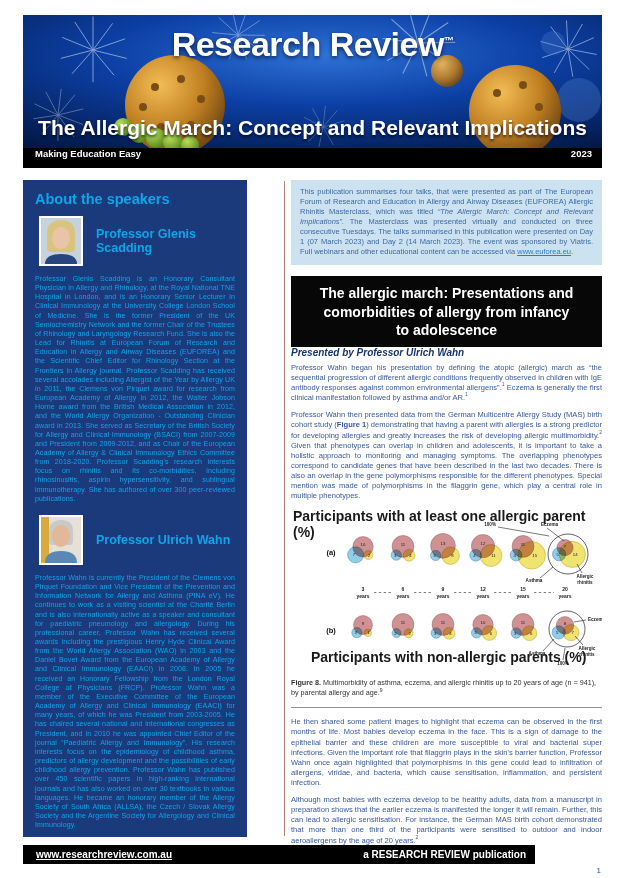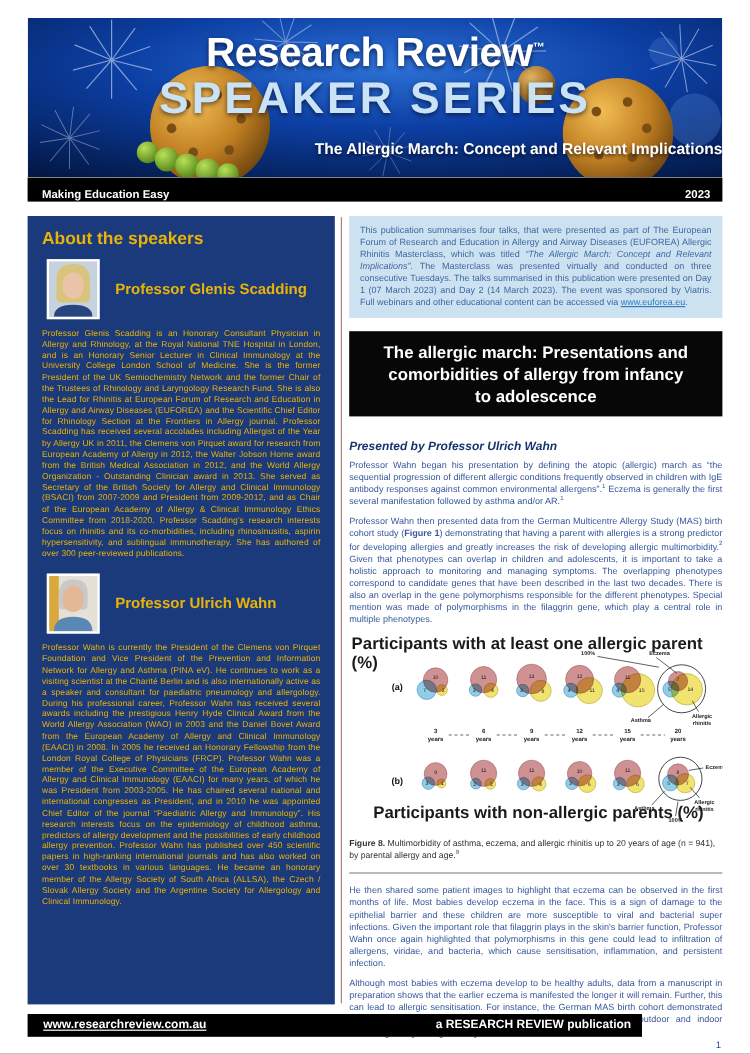--- a/index.html
+++ b/index.html
@@ -7,46 +7,46 @@
   body { font-family:"Liberation Sans", sans-serif; }
   #page { position:relative; width:625px; height:878px; background:#ffffff; margin:0 auto; overflow:hidden; }
 
   
   .banner { position:absolute; left:23px; top:15px; width:579px; height:133px; overflow:hidden; }
   .banner svg.art { position:absolute; inset:0; }
   .banner-text { position:absolute; inset:0; text-align:center; color:#fff;padding-left:32px; }
   .brand { position:absolute; top:10px; left:0; right:0; font-size:34px; font-weight:bold; letter-spacing:-0.5px; text-shadow:0 2px 4px rgba(0,0,20,.65); }
   .brand sup { font-size:10px; font-weight:bold; vertical-align:super; }
   .series { position:absolute; top:46px; left:0; right:0; font-size:37px; font-weight:600; letter-spacing:2.5px; color:#c9e2f6; text-shadow:0 2px 4px rgba(0,0,20,.6); }
-  .bannersub { position:absolute; top:101px; left:0; right:0; font-size:13px; font-weight:bold; color:#fff; text-shadow:0 2px 3px rgba(0,0,20,.7);text-align:right; }
+  .bannersub { position:absolute; top:101px; left:0; right:0; font-size:21px; font-weight:bold; color:#fff; text-shadow:0 2px 3px rgba(0,0,20,.7); }
 
   
   .strip { position:absolute; left:23px; top:148px; width:579px; height:20px; background:#000; color:#fff;
-           display:flex; justify-content:space-between; align-items:flex-end; padding:0 10px 0 12px; }
+           display:flex; justify-content:space-between; align-items:flex-start; padding:0 10px 0 12px; }
   .strip span { font-size:9.5px; font-weight:bold; }
 
   
-  .sidebar { position:absolute; left:23px; top:180px; width:256px; height:657px; background:#1a3a7c; color:#eab308;
+  .sidebar { position:absolute; left:23px; top:180px; width:224px; height:657px; background:#1a3a7c; color:#0ea5e9;
              padding:10px 12px; overflow:hidden; }
   .about-heading { font-size:14.5px; font-weight:bold; margin:1px 0 9px; }
   .speaker-row { display:flex; align-items:center; gap:13px; margin:7px 4px 8px; }
   .photo { width:44px; height:50px; border:2px solid #fff; flex:0 0 auto; background:#b9c6d2; }
   .photo svg { display:block; width:100%; height:100%; }
   .speaker-name { font-size:12.5px; font-weight:bold; }
   .bio { font-size:7.05px; line-height:1.3; text-align:justify; letter-spacing:.1px; }
 
   .vrule { position:absolute; left:284px; top:181px; width:1px; height:655px; background:#ab837c; }
 
   
   .maincol { position:absolute; left:291px; top:180px; width:311px; }
   .introbox { background:#cde2f1; color:#3e68a2; font-size:7.5px; line-height:1.34; text-align:justify; padding:7px 9px 8px; }
   .introbox em { font-style:italic; }
   a.inline-link { color:#2e7cc2; text-decoration:underline; cursor:pointer; }
   .section-title { background:#070707; color:#fff; text-align:center; font-weight:bold; font-size:14px; line-height:1.3; padding:8px 26px; margin-top:11px; }
-  .presented { color:#16356f; font-weight:bold; font-style:italic; font-size:10px; margin:20px 0 5px; }
+  .presented { color:#16356f; font-weight:bold; font-style:italic; font-size:10px; margin:0 0 5px; }
   .para { color:#37589c; font-size:7.55px; line-height:1.34; text-align:justify; margin:0 0 7px; }
   .para strong { font-weight:bold; }
   sup { font-size:5px; vertical-align:super; line-height:0; }
 
   
   .figure-wrap { position:relative; height:168px; margin-top:2px; }
   .fig-heading { position:absolute; left:2px; font-size:14px; font-weight:bold; color:#1a1a1a; }
   .fig-heading.a { top:0; }
   .fig-heading.b { top:141px;margin-left:18px; }
   .figure-wrap svg.venn { position:absolute; left:0; top:9px; isolation:isolate; }
@@ -123,21 +123,20 @@
       <g>
         <circle cx="100" cy="112" r="9" fill="url(#catG)"></circle>
           <circle cx="116" cy="118" r="10" fill="url(#catG)"></circle>
         <circle cx="133" cy="123" r="10" fill="url(#catG)"></circle>
           <circle cx="150" cy="127" r="10" fill="url(#catG)"></circle>
         <circle cx="167" cy="130" r="9" fill="url(#catG)"></circle>
       </g>
     </svg>
     <div class="banner-text">
       <div class="brand"><span>Research Review</span><sup>™</sup></div>
-      <div class="series">SPEAKER SERIES</div>
       <div class="bannersub">The Allergic March: Concept and Relevant Implications</div>
     </div>
   </div>
 
   <div class="strip">
     <span>Making Education Easy</span>
     <span>2023</span>
   </div>
 
   <div class="sidebar">
@@ -174,21 +173,21 @@
   <div class="vrule"></div>
 
   <div class="maincol">
 
     <div class="introbox"><span>This publication summarises four talks, that were presented as part of The European Forum of Research and Education in Allergy and Airway Diseases (EUFOREA) Allergic Rhinitis Masterclass, which was titled </span><em>“The Allergic March: Concept and Relevant Implications”.</em><span> The Masterclass was presented virtually and conducted on three consecutive Tuesdays. The talks summarised in this publication were presented on Day 1 (07 March 2023) and Day 2 (14 March 2023). The event was sponsored by Viatris. Full webinars and other educational content can be accessed via </span><a class="inline-link" href="#">www.euforea.eu</a><span>.</span></div>
 
     <div class="section-title">The allergic march: Presentations and comorbidities of allergy from infancy to adolescence</div>
 
     <div class="presented">Presented by Professor Ulrich Wahn</div>
 
-    <p class="para"><span>Professor Wahn began his presentation by defining the atopic (allergic) march as “the sequential progression of different allergic conditions frequently observed in children with IgE antibody responses against common environmental allergens”.</span><sup>1</sup><span> Eczema is generally the first several manifestation followed by asthma and/or AR.</span><sup>1</sup></p>
+    <p class="para"><span>Professor Wahn began his presentation by defining the atopic (allergic) march as “the sequential progression of different allergic conditions frequently observed in children with IgE antibody responses against common environmental allergens”.</span><sup>1</sup><span> Eczema is generally the first clinical manifestation followed by asthma and/or AR.</span><sup>1</sup></p>
     <p class="para"><span>Professor Wahn then presented data from the German Multicentre Allergy Study (MAS) birth cohort study (</span><strong>Figure 1</strong><span>) demonstrating that having a parent with allergies is a strong predictor for developing allergies and greatly increases the risk of developing allergic multimorbidity.</span><sup>2</sup><span> Given that phenotypes can overlap in children and adolescents, it is important to take a holistic approach to monitoring and managing symptoms. The overlapping phenotypes correspond to candidate genes that have been described in the last two decades. There is also an overlap in the gene polymorphisms responsible for the different phenotypes. Special mention was made of polymorphisms in the filaggrin gene, which play a central role in multiple phenotypes.</span></p>
 
     <div class="figure-wrap">
       <div class="fig-heading a">Participants with at least one allergic parent (%)</div>
       <svg class="venn" id="venn-svg" width="311" height="152" viewBox="0 0 311 152">
           <text x="40" y="38" font-size="7.5" fill="#111" text-anchor="middle" font-family="Liberation Sans, sans-serif" font-weight="bold">(a)</text>
           <text x="40" y="116" font-size="7.5" fill="#111" text-anchor="middle" font-family="Liberation Sans, sans-serif" font-weight="bold">(b)</text>
           <circle cx="64.596" cy="37.856" r="8.04" fill="#8fcde8" stroke="#4a88ab" stroke-width="0.5" style="mix-blend-mode:multiply"></circle>
           <circle cx="77.3412" cy="38.06" r="4.4399999999999995" fill="#f0e36f" stroke="#b5a432" stroke-width="0.5" style="mix-blend-mode:multiply"></circle>
           <circle cx="72" cy="29.716" r="10.2" fill="#cf9191" stroke="#9c5f66" stroke-width="0.5" style="mix-blend-mode:multiply"></circle>

